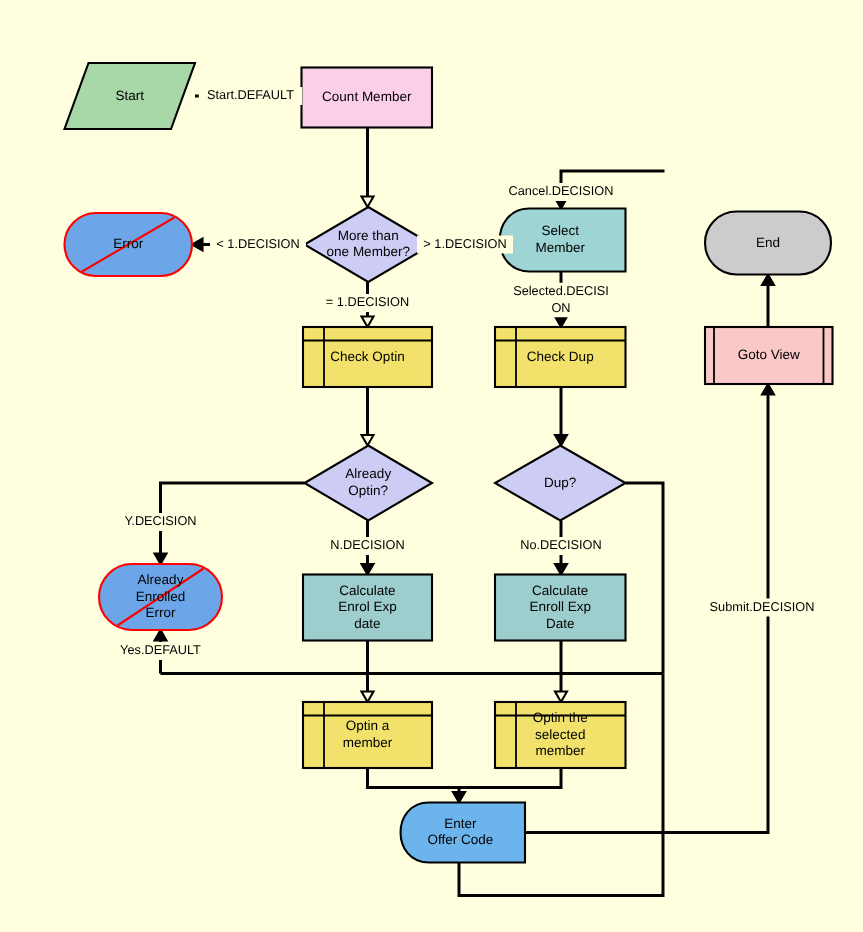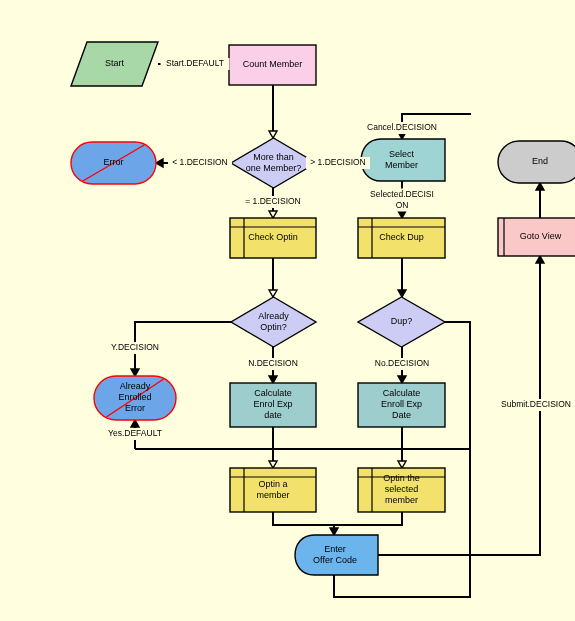--- a/index.html
+++ b/index.html
@@ -3,21 +3,21 @@
 <meta charset="utf-8">
 <title>Flowchart</title>
 <style>
   html,body{margin:0;padding:0;}
   body{
     width:575px;height:621px;
     background:#FFFFE0;
     font-family:"Liberation Sans", sans-serif;
     overflow:hidden;
   }
-  #diagram-root{position:relative;width:455px;height:621px;padding-left:28px;}
+  #diagram-root{position:relative;width:455px;height:621px;}
   svg#flow{display:block;width:575px;height:621px;}
   .edge{fill:none;stroke:#000000;stroke-width:2;}
   .node-label{
     font-family:"Liberation Sans", sans-serif;
     font-size:9px;fill:#000000;text-anchor:middle;
     dominant-baseline:middle;
   }
   .edge-label{
     font-family:"Liberation Sans", sans-serif;
     font-size:8.5px;fill:#000000;text-anchor:middle;

